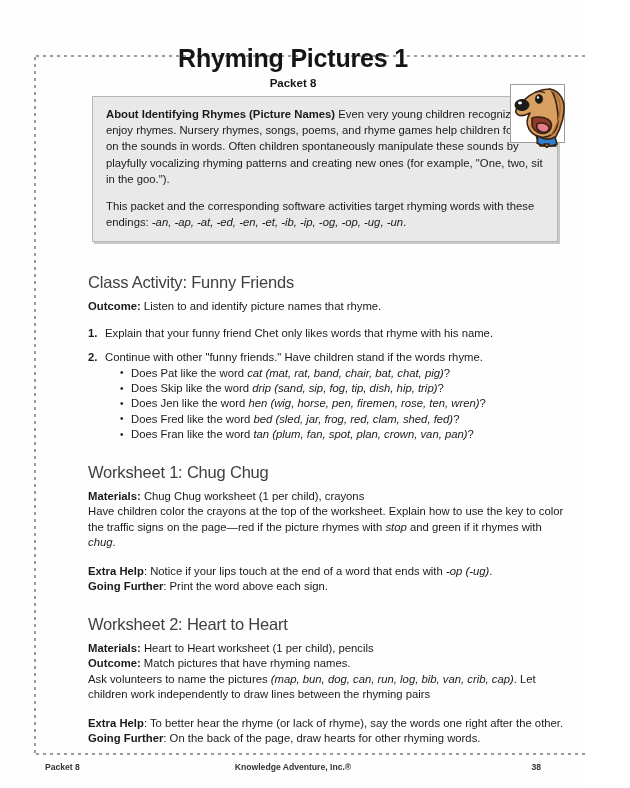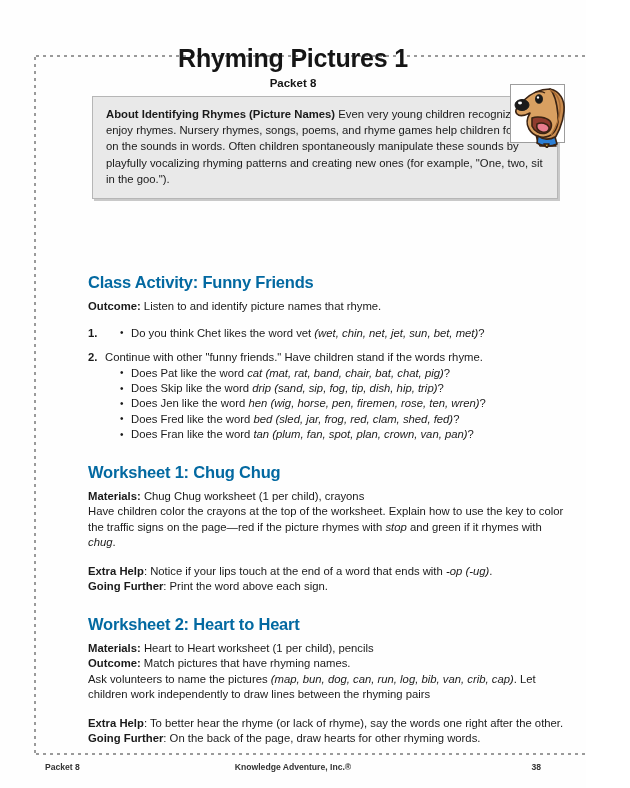--- a/index.html
+++ b/index.html
@@ -107,24 +107,24 @@
   .content {
     position: absolute;
     left: 88px;
     top: 275px;
     width: 478px;
     font-size: 11.3px;
     line-height: 15.4px;
   }
   h2.sec {
     font-size: 16.5px;
-    font-weight: bold;
+    font-weight: normal;
     margin: 0 0 9px 0;
     letter-spacing: -0.2px;
-    color: #0369a1;
+    color: #404040;
   }
   h2.sec.spaced { margin-top: 22px; }
   .para { margin: 0 0 2px 0; }
   .para.gap { }
   .para b { font-weight: bold; }
   .para i { font-style: italic; }
 
   ol.steps {
     list-style: none;
     margin: 11px 0 0 0;
@@ -178,20 +178,21 @@
     <div class="edge h bottom"></div>
     <div class="edge v left"></div>
     <div class="edge v right"></div>
   </div>
 
   <div class="title">Rhyming Pictures 1</div>
   <div class="subtitle">Packet 8</div>
 
   <div class="infobox">
     <p><b>About Identifying Rhymes (Picture Names)</b><span> Even very young children recognize and enjoy rhymes. Nursery rhymes, songs, poems, and rhyme games help children focus on the sounds in words. Often children spontaneously manipulate these sounds by playfully vocalizing rhyming patterns and creating new ones (for example, "One, two, sit in the goo.").</span></p>
+    <p><span>This packet and the corresponding software activities target rhyming words with these endings: </span><i>-an, -ap, -at, -ed, -en, -et, -ib, -ip, -og, -op, -ug, -un</i><span>.</span></p>
   </div>
 
   <div class="mascot">
     <svg width="60" height="64" viewBox="0 0 60 64">
       <g stroke="#3a2313" stroke-width="1.6" stroke-linejoin="round">
 
         <path d="M40 5 C50 7 55 16 54 27 C53 40 47 52 42 58 L46 62 L30 62 C26 54 24 44 25 34 Z" fill="#c98b4e"></path>
 
         <path d="M40 5 C30 5 20 10 13 17 C7 22 4 27 7 30 C10 33 16 31 20 29 C17 34 16 40 19 45 C23 52 32 55 39 52 C46 49 49 40 48 31 C47 20 45 10 40 5 Z" fill="#d9a061"></path>
 
@@ -218,23 +219,21 @@
 
   <div class="content">
 
     <h2 class="sec">Class Activity: Funny Friends</h2>
 
     <p class="para"><b>Outcome:</b><span> Listen to and identify picture names that rhyme.</span></p>
 
     <ol class="steps">
       <li>
         <span class="num">1.</span>
-        <ul class="subs">
-          <li><span>Do you think Chet likes the word vet </span><i>(wet, chin, net, jet, sun, bet, met)</i><span>?</span></li>
-        </ul>
+        <span>Explain that your funny friend Chet only likes words that rhyme with his name.</span>
       </li>
       <li style="margin-top:9px;">
         <span class="num">2.</span>
         <span>Continue with other "funny friends." Have children stand if the words rhyme.</span>
         <ul class="subs">
           <li><span>Does Pat like the word </span><i>cat </i><i>(mat, rat, band, chair, bat, chat, pig)</i><span>?</span></li>
           <li><span>Does Skip like the word </span><i>drip </i><i>(sand, sip, fog, tip, dish, hip, trip)</i><span>?</span></li>
           <li><span>Does Jen like the word </span><i>hen </i><i>(wig, horse, pen, firemen, rose, ten, wren)</i><span>?</span></li>
           <li><span>Does Fred like the word </span><i>bed </i><i>(sled, jar, frog, red, clam, shed, fed)</i><span>?</span></li>
           <li><span>Does Fran like the word </span><i>tan </i><i>(plum, fan, spot, plan, crown, van, pan)</i><span>?</span></li>

